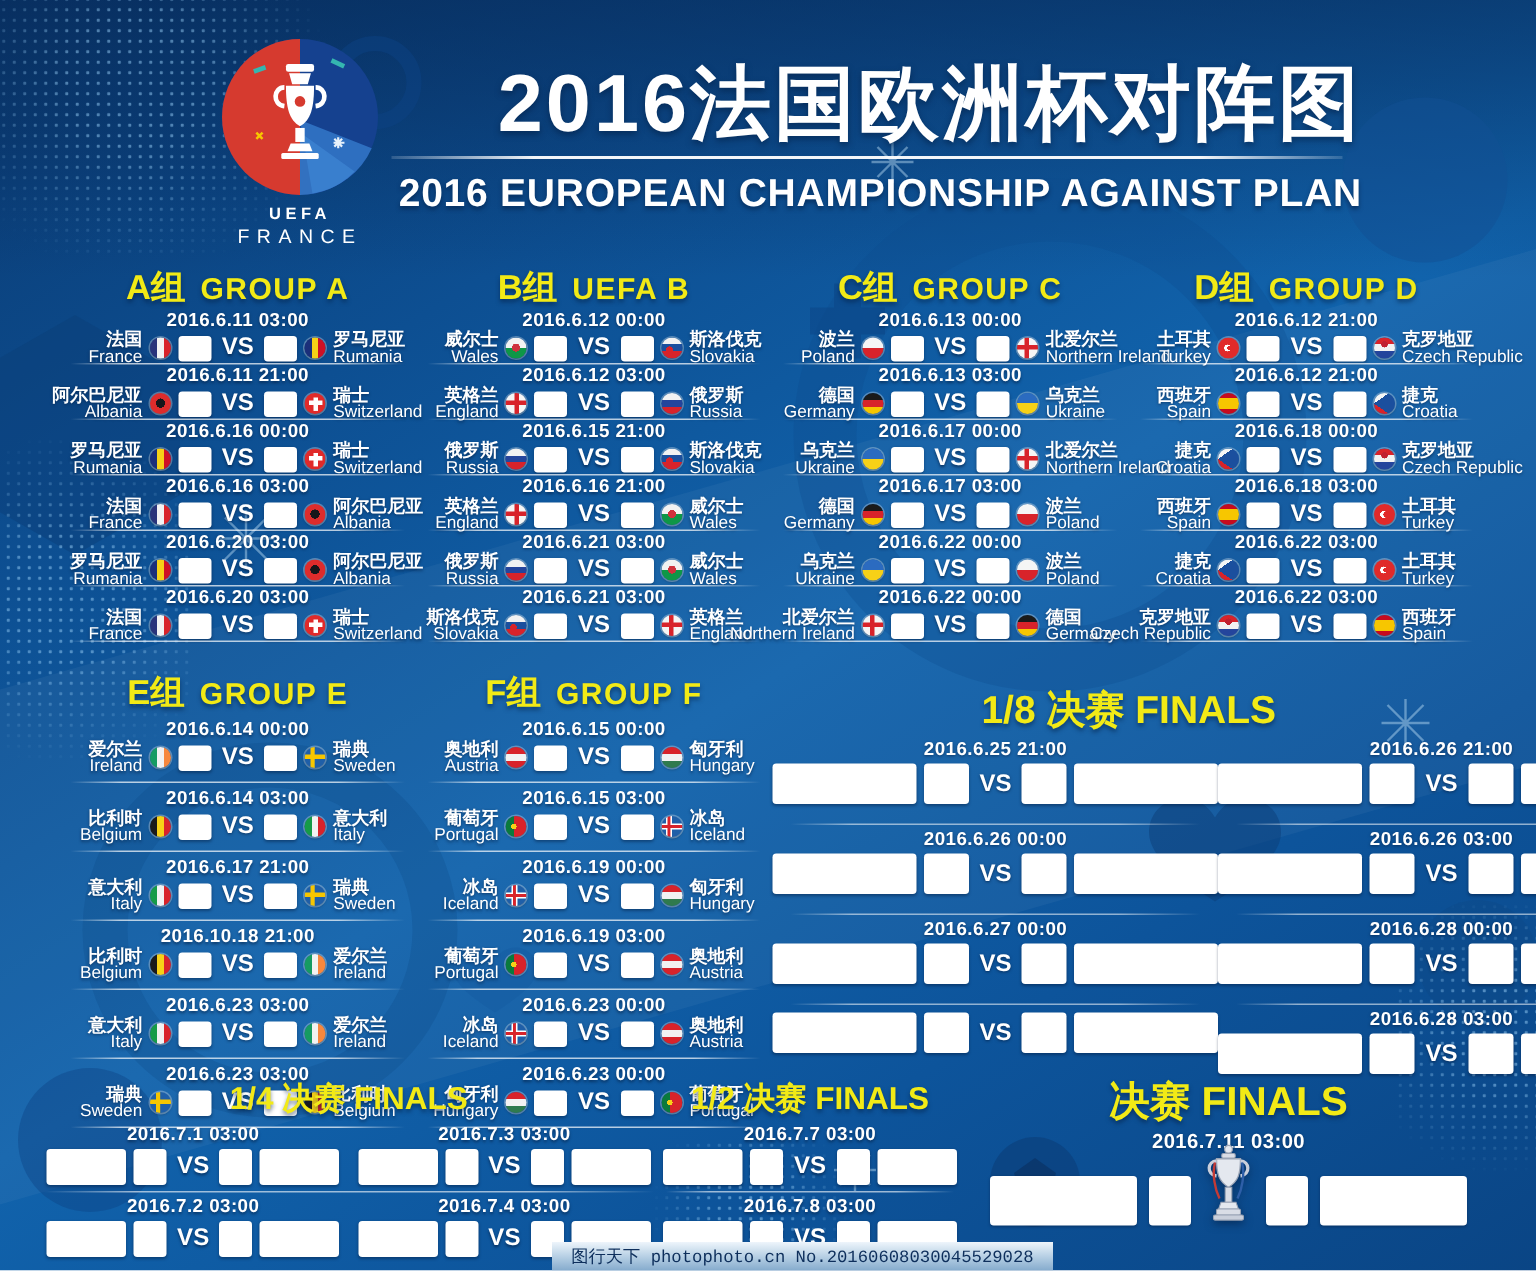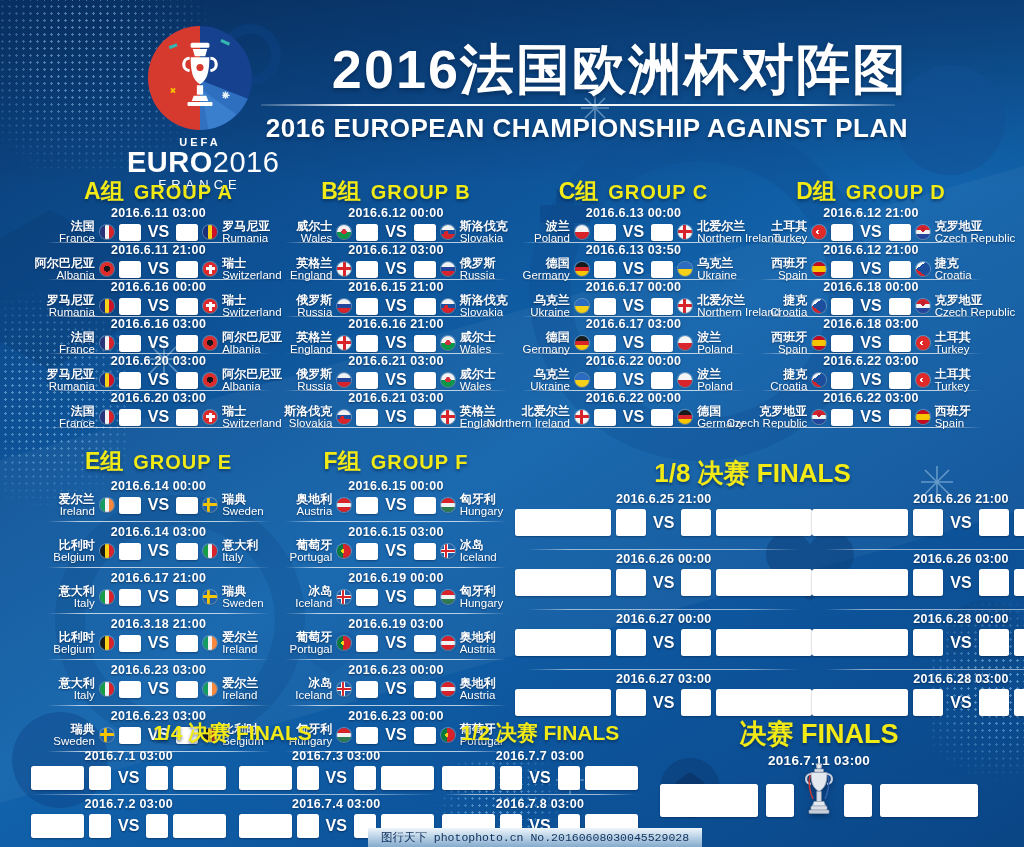--- a/index.html
+++ b/index.html
@@ -146,21 +146,20 @@
         <path d="M43,22 h14 l-2,7 h-10 z"></path>
         <path d="M41,30 c0,14 2,22 9,26 c7,-4 9,-12 9,-26 z"></path>
         <rect x="47" y="57" width="6" height="9"></rect>
         <path d="M44,67 h12 l2,5 h-16 z"></path>
         <rect x="38" y="73" width="24" height="4" rx="1"></rect>
       </g>
       <path d="M40,31 c-7,0 -8,11 0,12 M60,31 c7,0 8,11 0,12" stroke="#ffffff" stroke-width="3" fill="none"></path>
       <circle cx="50" cy="40" r="3.4" fill="#d63a2f"></circle>
     </svg>
     <div class="logo-uefa">UEFA</div>
-    <div class="logo-euro"><b>EURO</b><span>2016</span></div>
     <div class="logo-country">FRANCE</div>
   </div>
   <div class="title-wrap">
     <div class="title-cn">2016法国欧洲杯对阵图</div>
     <div class="title-rule"></div>
     <div class="title-en">2016 EUROPEAN CHAMPIONSHIP AGAINST PLAN</div>
   </div>
 
   <div id="groups-top" class="groups-row">
   <div class="group">
@@ -303,21 +302,21 @@
           <div class="t-en">Switzerland</div>
         </div>
       </div>
     </div>
   </div>
 </div>
   </div>
 
   <div class="group">
     <div class="group-header">
-      <span class="g-cn">B组</span><span class="g-en">GROUP B</span>
+      <span class="g-cn">B组</span><span class="g-en">UEFA B</span>
     </div>
     <div class="matches">
   <div class="match">
     <div class="m-date">2016.6.12 00:00</div>
     <div class="m-row">
       <div class="team team-left">
         <div class="t-wrap">
           <div class="t-cn">威尔士</div>
           <div class="t-en">Wales</div>
         </div>
@@ -475,21 +474,21 @@
       <div class="team team-right">
         <div class="t-wrap">
           <div class="t-cn">北爱尔兰</div>
           <div class="t-en">Northern Ireland</div>
         </div>
       </div>
     </div>
   </div>
 
   <div class="match">
-    <div class="m-date">2016.6.13 03:50</div>
+    <div class="m-date">2016.6.13 03:00</div>
     <div class="m-row">
       <div class="team team-left">
         <div class="t-wrap">
           <div class="t-cn">德国</div>
           <div class="t-en">Germany</div>
         </div>
       </div>
       <span class="flag f-home" style="background: linear-gradient(rgb(26, 26, 26) 34%, rgb(216, 35, 42) 34%, rgb(216, 35, 42) 66%, rgb(247, 198, 0) 66%);"></span>
       <span class="box"></span>
       <span class="vs">VS</span>
@@ -813,21 +812,21 @@
       <div class="team team-right">
         <div class="t-wrap">
           <div class="t-cn">瑞典</div>
           <div class="t-en">Sweden</div>
         </div>
       </div>
     </div>
   </div>
 
   <div class="match">
-    <div class="m-date">2016.3.18 21:00</div>
+    <div class="m-date">2016.10.18 21:00</div>
     <div class="m-row">
       <div class="team team-left">
         <div class="t-wrap">
           <div class="t-cn">比利时</div>
           <div class="t-en">Belgium</div>
         </div>
       </div>
       <span class="flag f-home" style="background: linear-gradient(90deg, rgb(26, 26, 26) 34%, rgb(247, 209, 23) 34%, rgb(247, 209, 23) 66%, rgb(216, 35, 42) 66%);"></span>
       <span class="box"></span>
       <span class="vs">VS</span>
@@ -1101,21 +1100,20 @@
     <div class="ko-row">
       <span class="kbox kbox-wide"></span>
       <span class="kbox kbox-small"></span>
       <span class="vs">VS</span>
       <span class="kbox kbox-small"></span>
       <span class="kbox kbox-wide"></span>
     </div>
   </div>
 
   <div class="ko-match">
-    <div class="m-date">2016.6.27 03:00</div>
     <div class="ko-row">
       <span class="kbox kbox-wide"></span>
       <span class="kbox kbox-small"></span>
       <span class="vs">VS</span>
       <span class="kbox kbox-small"></span>
       <span class="kbox kbox-wide"></span>
     </div>
   </div>
 
   <div class="ko-match">

